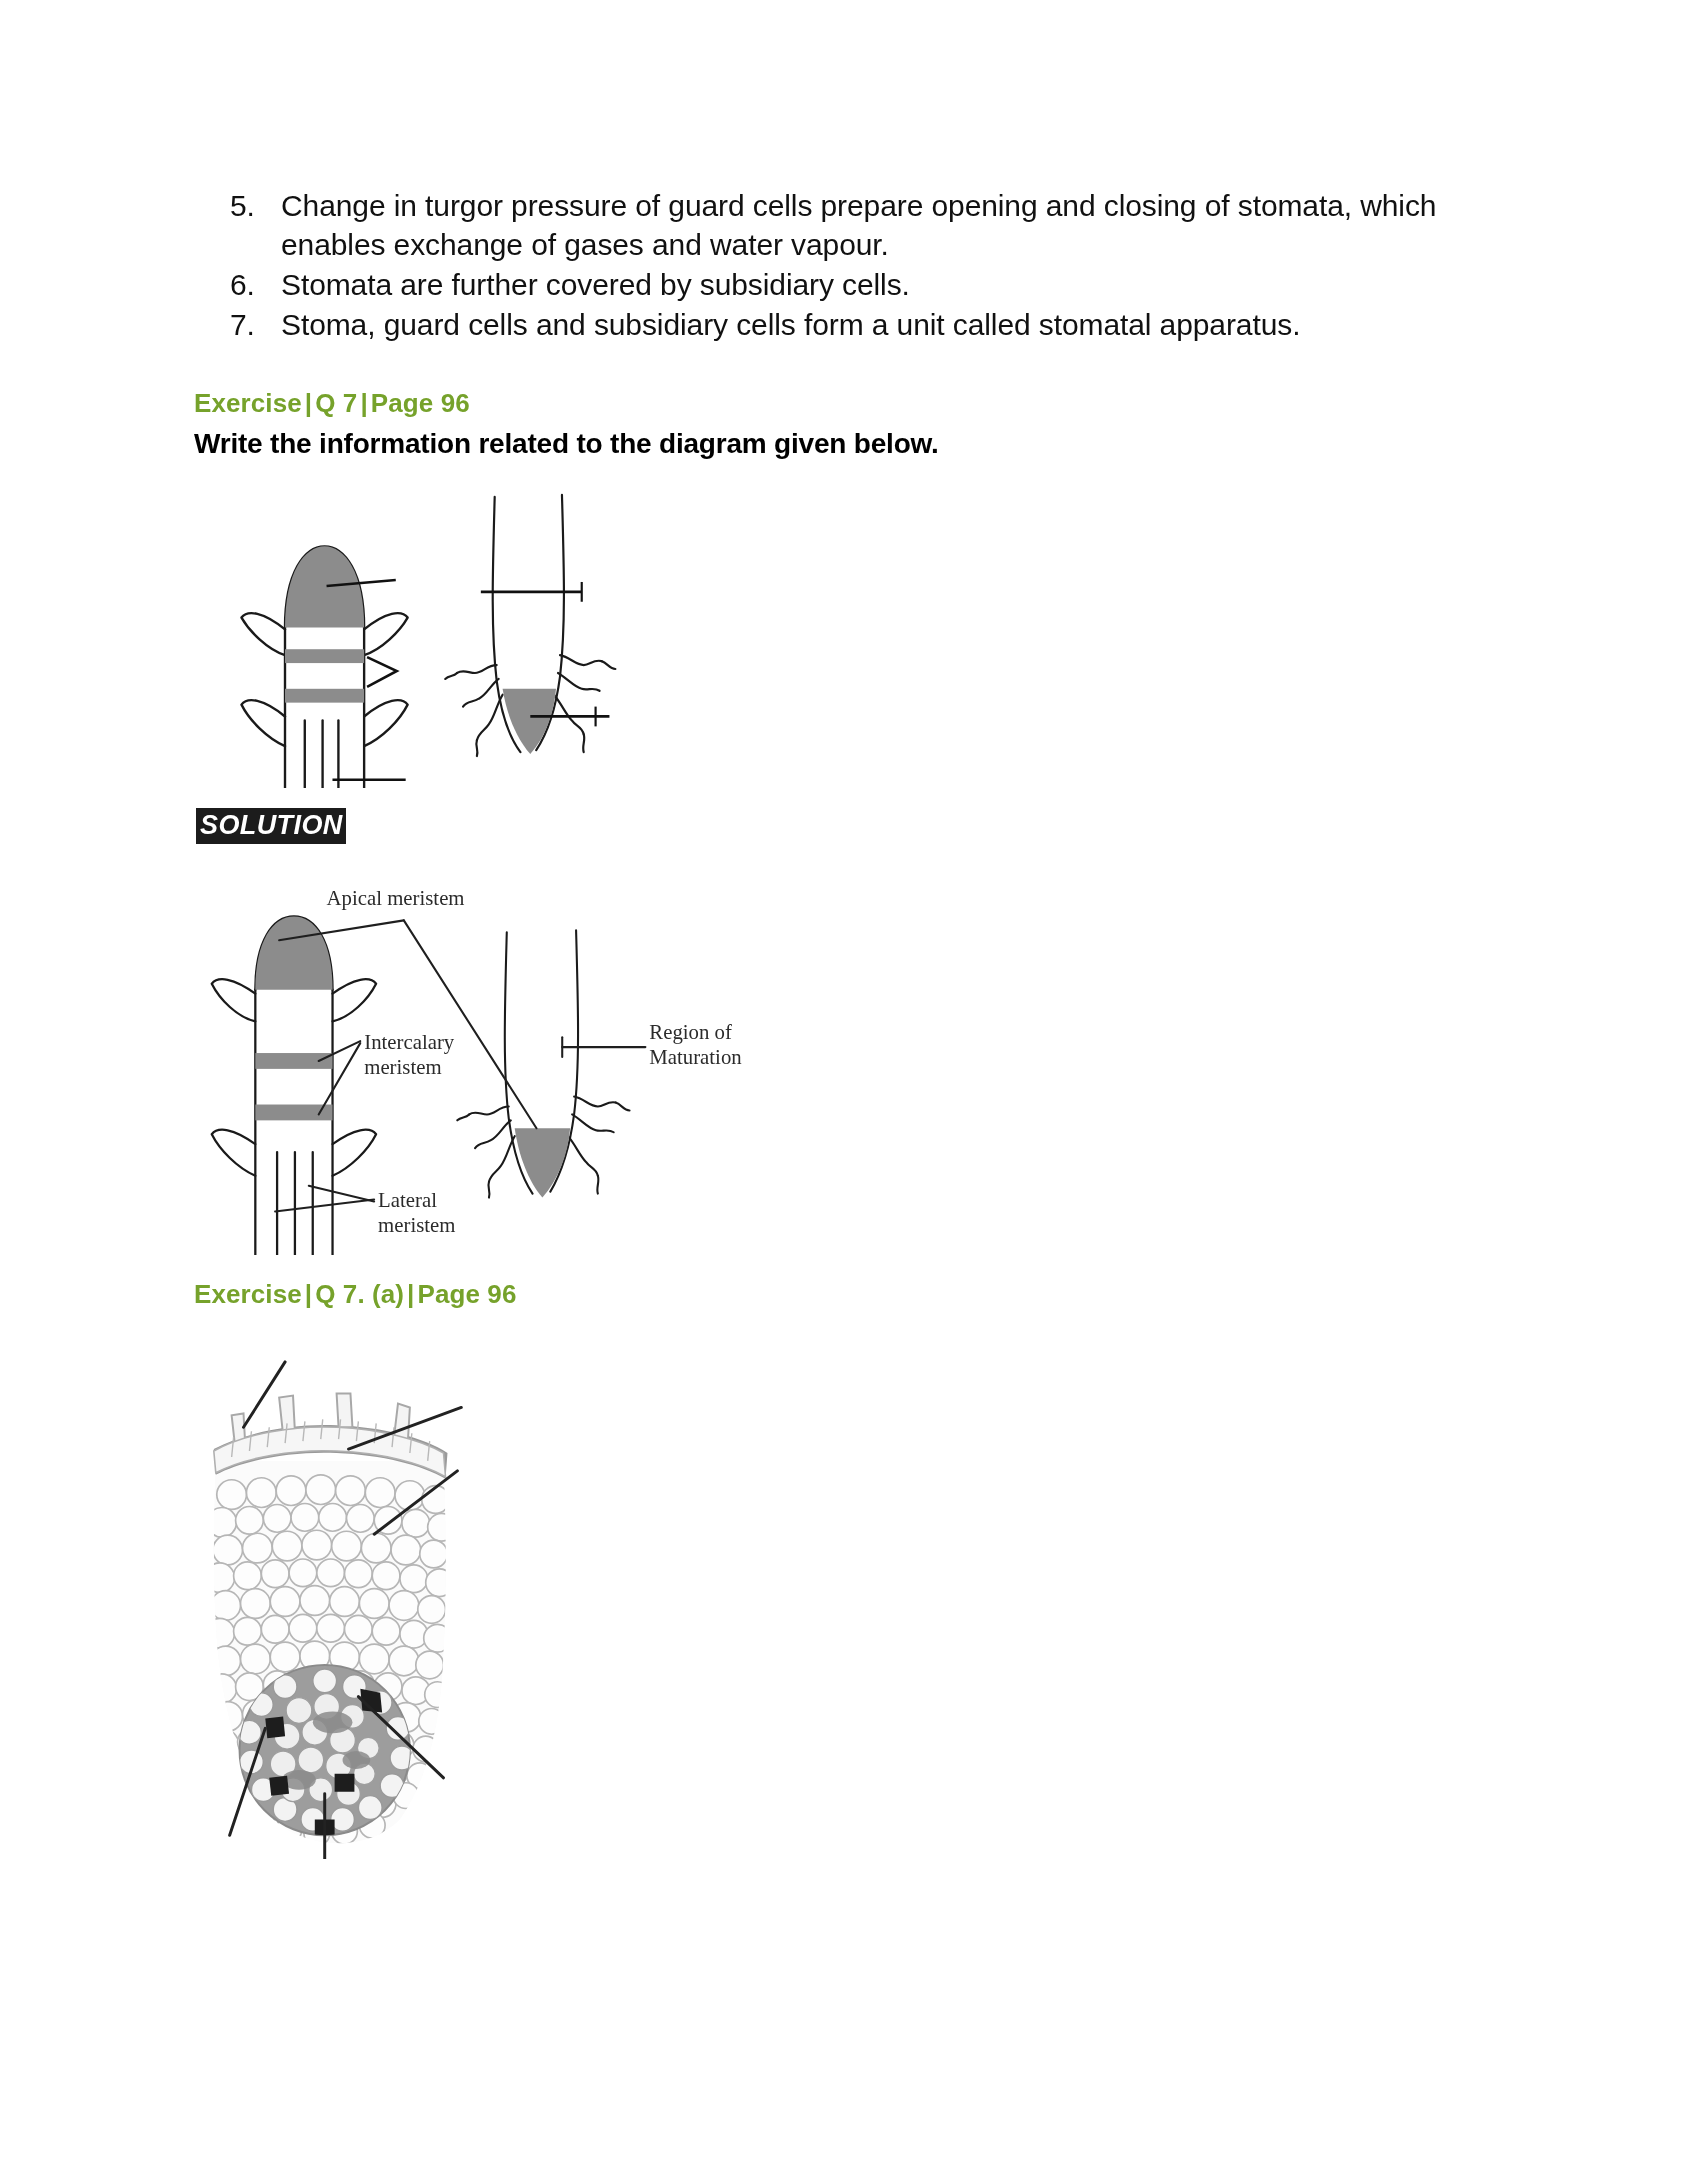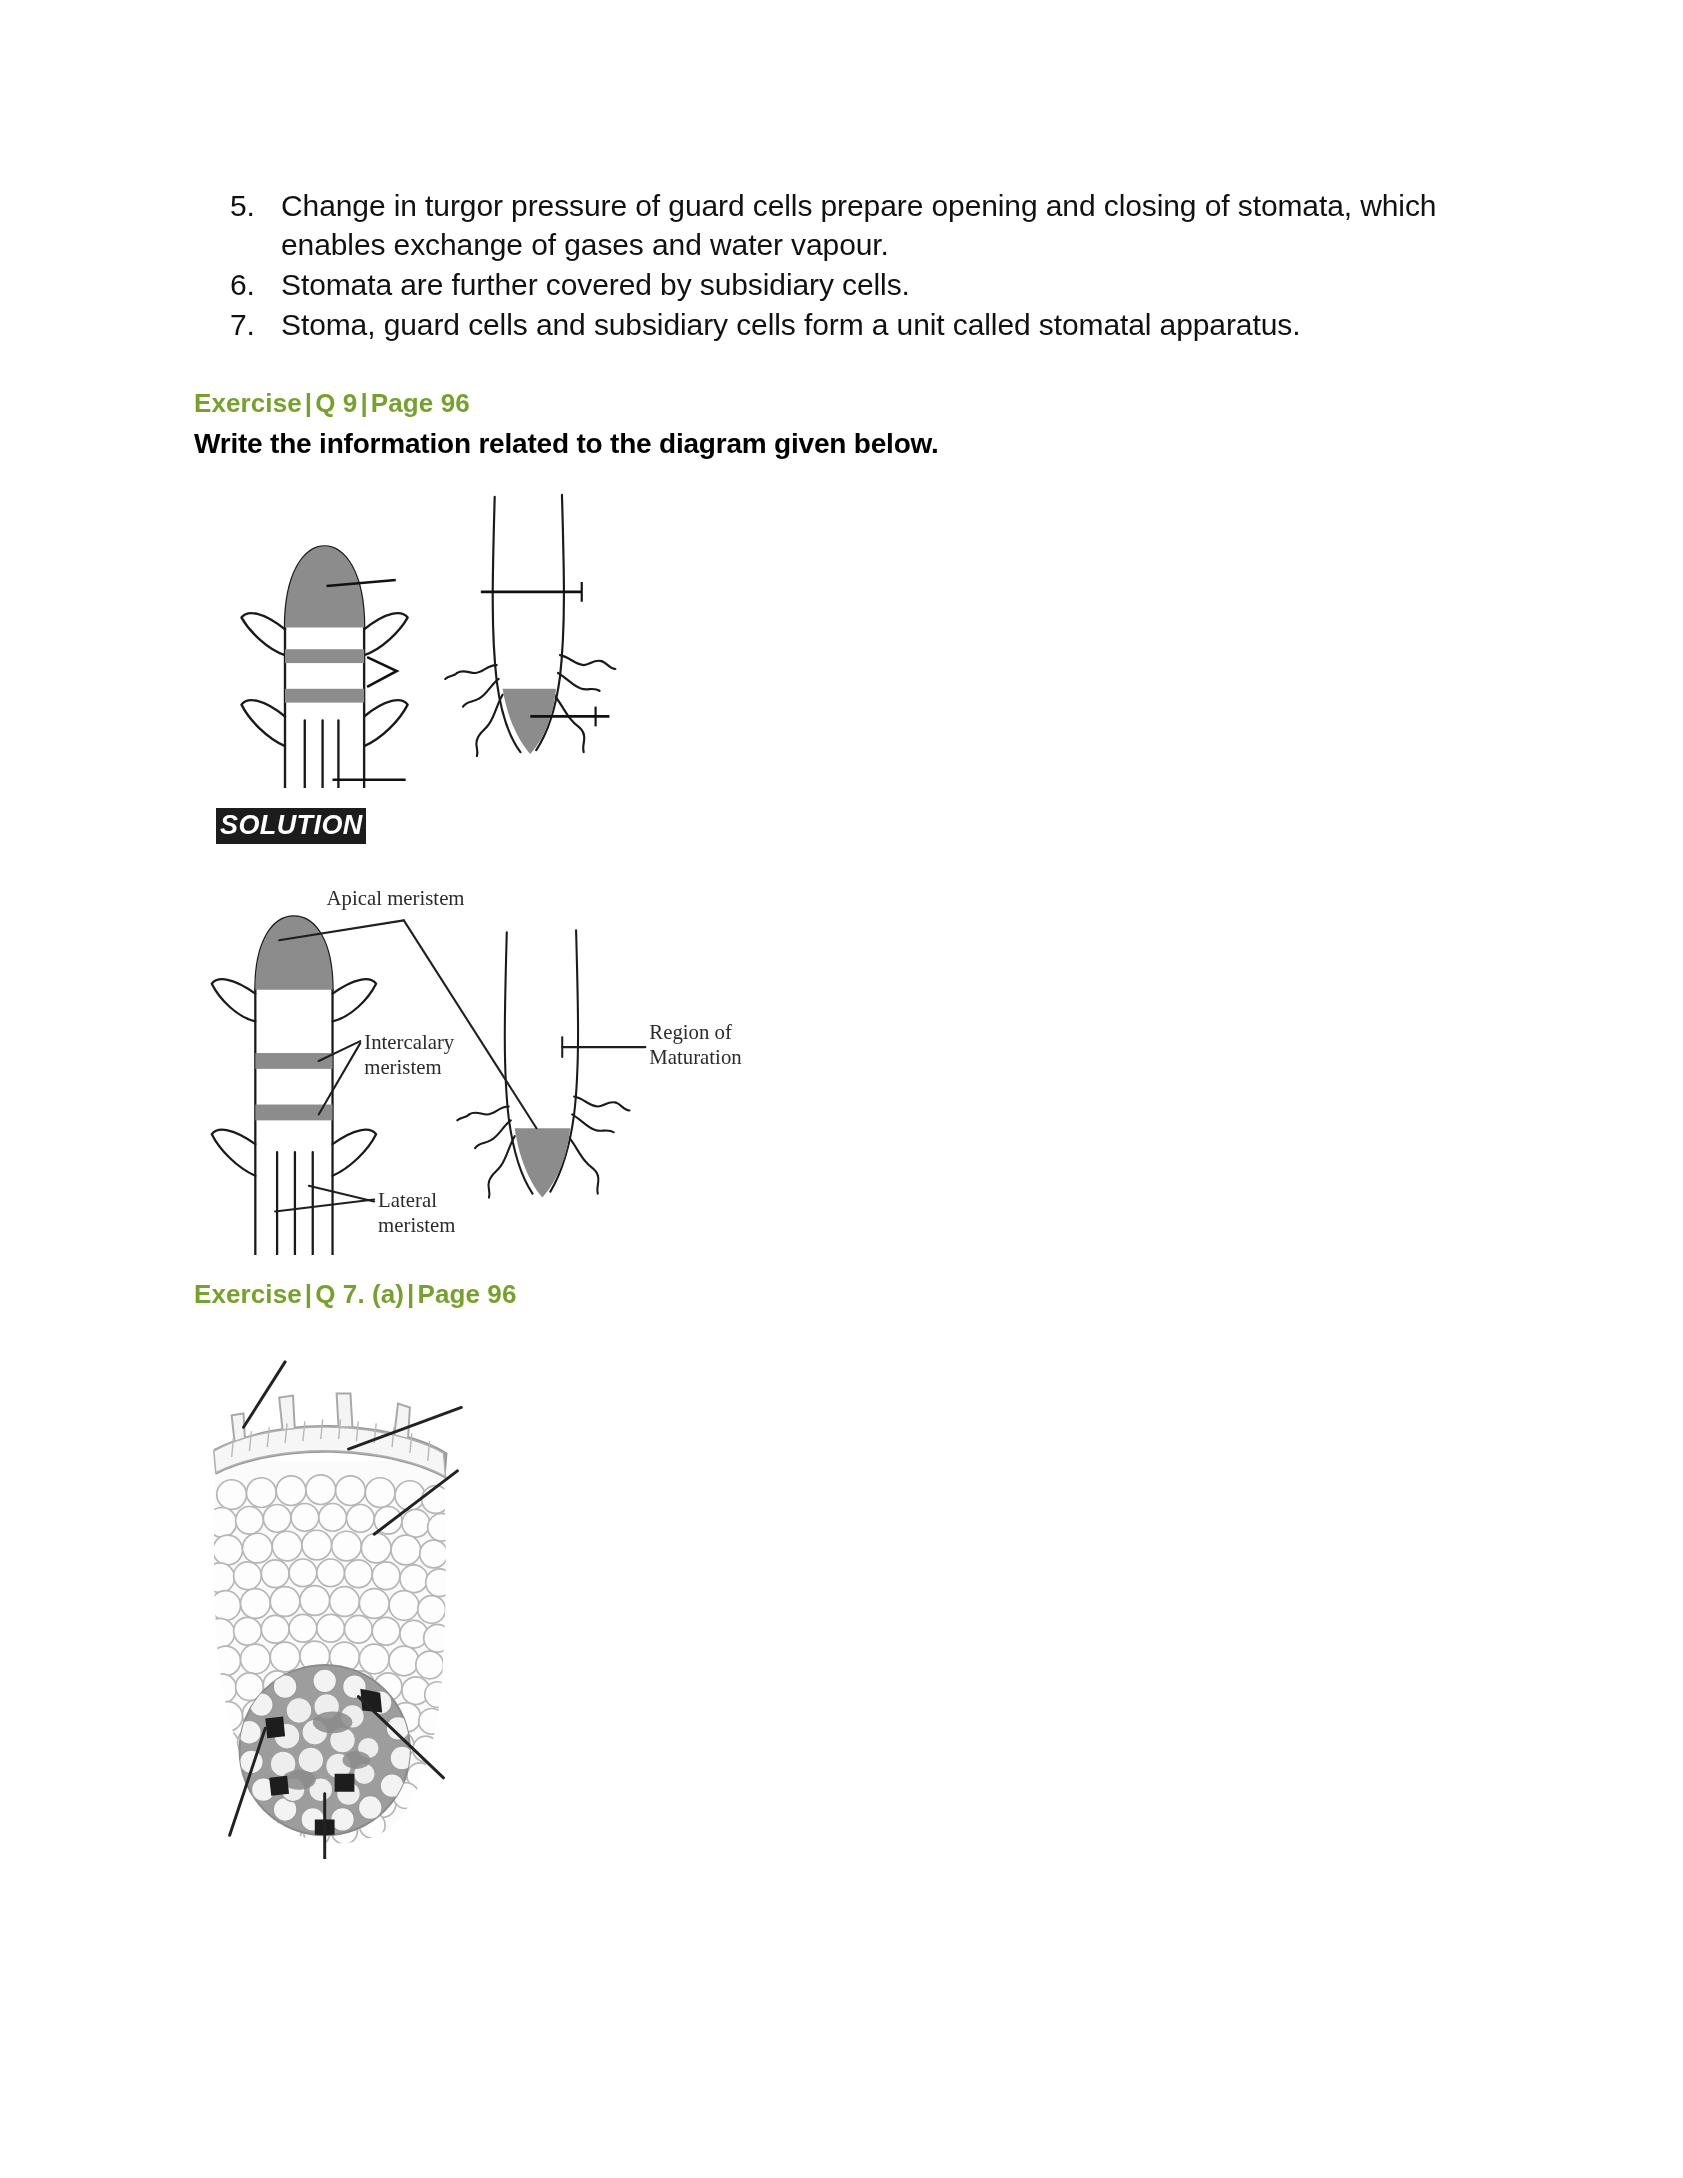--- a/index.html
+++ b/index.html
@@ -76,21 +76,20 @@
     top: 808px;
     background: #1c1c1c;
     color: #ffffff;
     font-family: "Liberation Sans", sans-serif;
     font-style: italic;
     font-weight: bold;
     font-size: 27px;
     line-height: 31px;
     padding: 2px 3px 3px 4px;
     letter-spacing: 0.4px;
-    margin-left: 20px;
   }
 
   
   .diagram { position: absolute; text-decoration: underline; }
   .diagram svg { display: block; }
 
   
   .lbl {
     font-family: "Liberation Serif", serif;
     font-size: 21px;
@@ -112,21 +111,21 @@
       <span class="numlist-text">Stomata are further covered by subsidiary cells.</span>
     </div>
     <div class="numlist-item">
       <span class="numlist-num">7.</span>
       <span class="numlist-text">Stoma, guard cells and subsidiary cells form a unit called stomatal apparatus.</span>
     </div>
   </div>
 
   <div class="ex-block" style="left:194px; top:388px;">
     <div class="ex-head">
-      <span>Exercise</span><span class="sep">|</span><span>Q 9</span><span class="sep">|</span><span>Page 96</span>
+      <span>Exercise</span><span class="sep">|</span><span>Q 7</span><span class="sep">|</span><span>Page 96</span>
     </div>
     <div class="ex-q">Write the information related to the diagram given below.</div>
   </div>
 
   <div class="diagram" style="left:194px; top:461px;">
     <svg width="455" height="327" viewBox="0 0 460 330" xmlns="http://www.w3.org/2000/svg">
       <g fill="none" stroke="#1a1a1a" stroke-width="2.4" stroke-linejoin="round" stroke-linecap="round">
 
         <path d="M92 330 L92 168"></path>
         <path d="M172 330 L172 168"></path>

